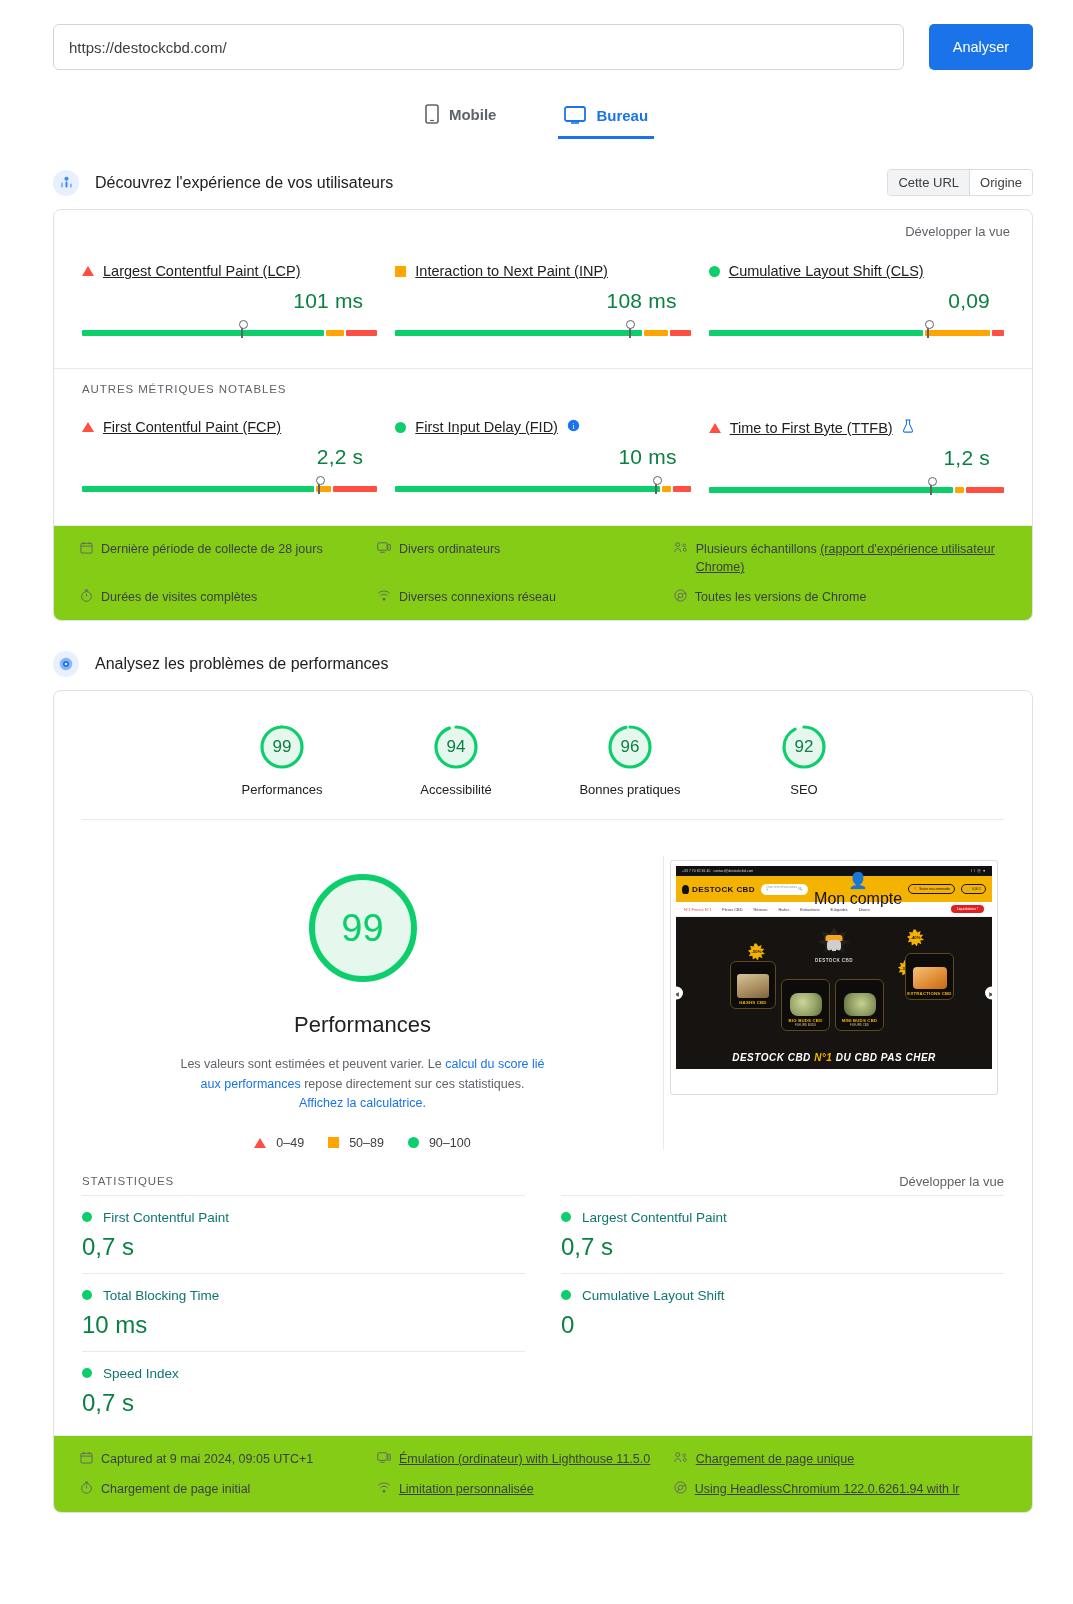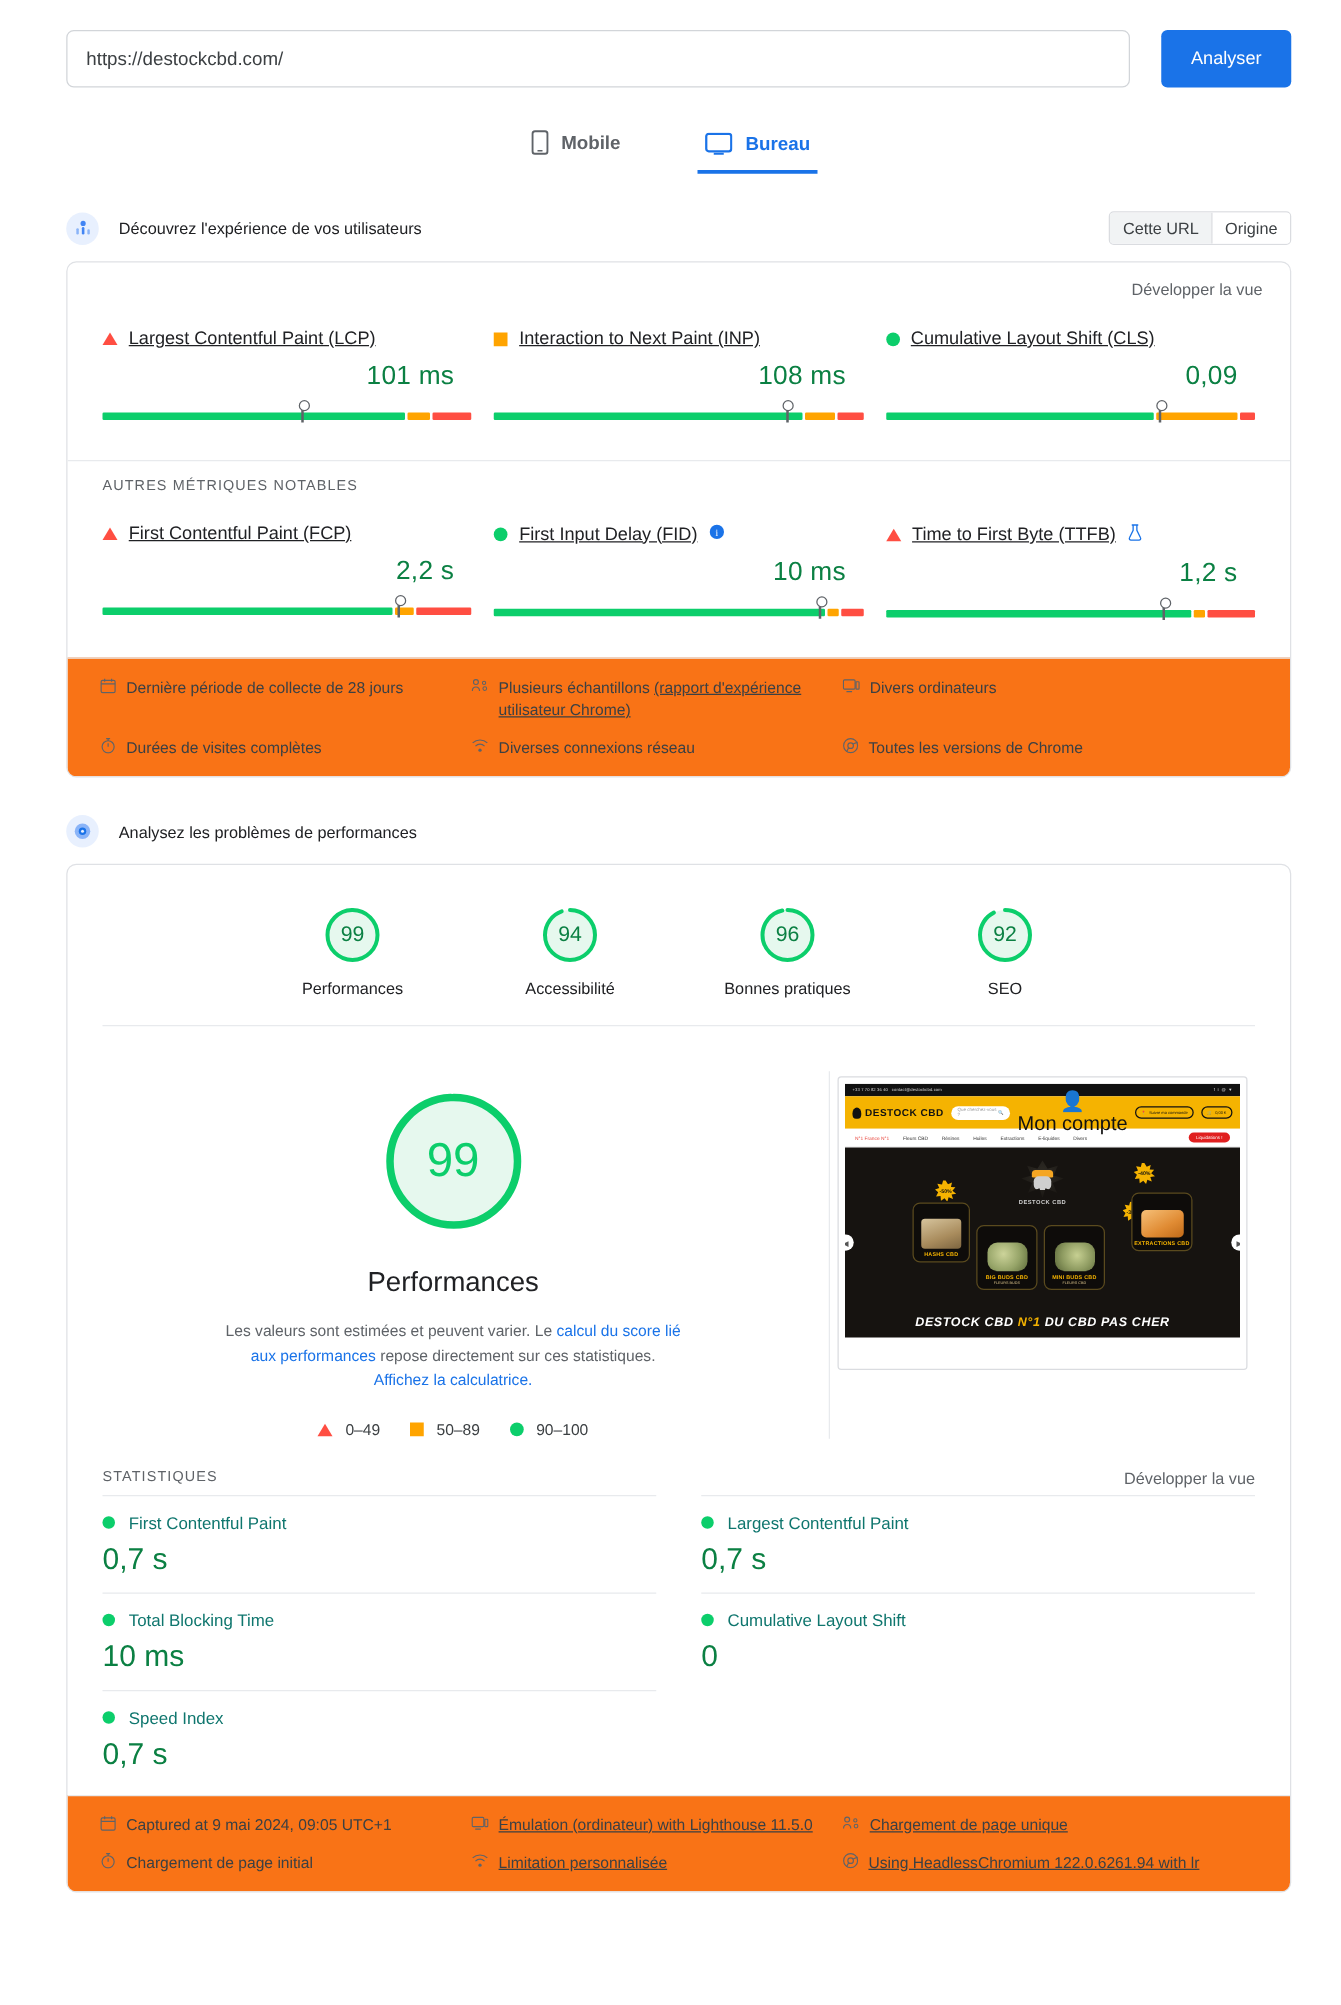--- a/index.html
+++ b/index.html
@@ -69,21 +69,21 @@
     margin-top: 30px;
     position: relative;
   }
   .section-bullet {
     width: 26px; height: 26px; border-radius: 50%;
     background: #e8f0fe;
     display: flex; align-items: center; justify-content: center;
     flex: 0 0 auto;
     margin-right: 16px;
   }
-  .section-title { font-size: 13px; color: #202124; font-weight: 400; }
+  .section-title { font-size: 16px; color: #202124; font-weight: 400; }
   .seg-toggle {
     margin-left: auto;
     display: flex;
     border: 1px solid #dadce0;
     border-radius: 4px;
     overflow: hidden;
     font-size: 13px;
   }
   .seg-toggle div { padding: 5px 10px; color: #3c4043; cursor: pointer; background: #fff; }
   .seg-toggle div.sel { background: #f1f3f4; }
@@ -156,21 +156,21 @@
   .subhead {
     border-top: 1px solid #e8eaed;
     padding: 14px 28px 0 28px;
     font-size: 11.5px;
     letter-spacing: .9px;
     color: #5f6368;
   }
 
   
   .meta-strip {
-    background: #f97316;
+    background: #84cc16;
     border-top: 1px solid #e8eaed;
     display: grid;
     grid-template-columns: 1fr 1fr 1.15fr;
     padding: 14px 26px 14px 26px;
     row-gap: 12px;
     column-gap: 8px;
     font-size: 12.5px;
     color: #3c4043;
   }
   .meta-item { display: flex; align-items: flex-start; gap: 8px; line-height: 1.45; }
@@ -455,34 +455,34 @@
       <svg width="13" height="13" viewBox="0 0 14 14">
           <rect x="1" y="2.5" width="12" height="10.5" rx="1.2" fill="none" stroke="#5f6368" stroke-width="1"></rect>
           <line x1="1" y1="5.5" x2="13" y2="5.5" stroke="#5f6368" stroke-width="1"></line>
           <line x1="4" y1="1" x2="4" y2="3.6" stroke="#5f6368" stroke-width="1"></line>
           <line x1="10" y1="1" x2="10" y2="3.6" stroke="#5f6368" stroke-width="1"></line>
         </svg>
       <span>Dernière période de collecte de 28 jours</span>
     </div>
     <div class="meta-item">
       <svg width="14" height="13" viewBox="0 0 15 13">
+          <rect x="0.8" y="1.5" width="10" height="8" rx="1" fill="none" stroke="#5f6368" stroke-width="1"></rect>
+          <rect x="11.6" y="3.2" width="2.6" height="6.3" rx="0.6" fill="none" stroke="#5f6368" stroke-width="1"></rect>
+          <line x1="3.4" y1="11.6" x2="8.2" y2="11.6" stroke="#5f6368" stroke-width="1"></line>
+        </svg>
+      <span>Divers ordinateurs</span>
+    </div>
+    <div class="meta-item">
+      <svg width="14" height="13" viewBox="0 0 15 13">
           <circle cx="4" cy="3.4" r="2.1" fill="none" stroke="#5f6368" stroke-width="1"></circle>
           <path d="M0.9 11.2c0-2.1 1.4-3.5 3.1-3.5s3.1 1.4 3.1 3.5" fill="none" stroke="#5f6368" stroke-width="1"></path>
           <circle cx="11" cy="4.2" r="1.4" fill="none" stroke="#5f6368" stroke-width="0.9"></circle>
           <circle cx="11.6" cy="9" r="1.6" fill="none" stroke="#5f6368" stroke-width="0.9"></circle>
         </svg>
       <span><span>Plusieurs échantillons </span><a href="#">(rapport d'expérience utilisateur Chrome)</a></span>
-    </div>
-    <div class="meta-item">
-      <svg width="14" height="13" viewBox="0 0 15 13">
-          <rect x="0.8" y="1.5" width="10" height="8" rx="1" fill="none" stroke="#5f6368" stroke-width="1"></rect>
-          <rect x="11.6" y="3.2" width="2.6" height="6.3" rx="0.6" fill="none" stroke="#5f6368" stroke-width="1"></rect>
-          <line x1="3.4" y1="11.6" x2="8.2" y2="11.6" stroke="#5f6368" stroke-width="1"></line>
-        </svg>
-      <span>Divers ordinateurs</span>
     </div>
     <div class="meta-item">
       <svg width="13" height="13" viewBox="0 0 14 14">
           <circle cx="7" cy="8" r="5.2" fill="none" stroke="#5f6368" stroke-width="1"></circle>
           <line x1="7" y1="8" x2="7" y2="5" stroke="#5f6368" stroke-width="1"></line>
           <line x1="5.3" y1="1" x2="8.7" y2="1" stroke="#5f6368" stroke-width="1.1"></line>
           <line x1="7" y1="1" x2="7" y2="2.8" stroke="#5f6368" stroke-width="1.1"></line>
         </svg>
       <span>Durées de visites complètes</span>
     </div>

